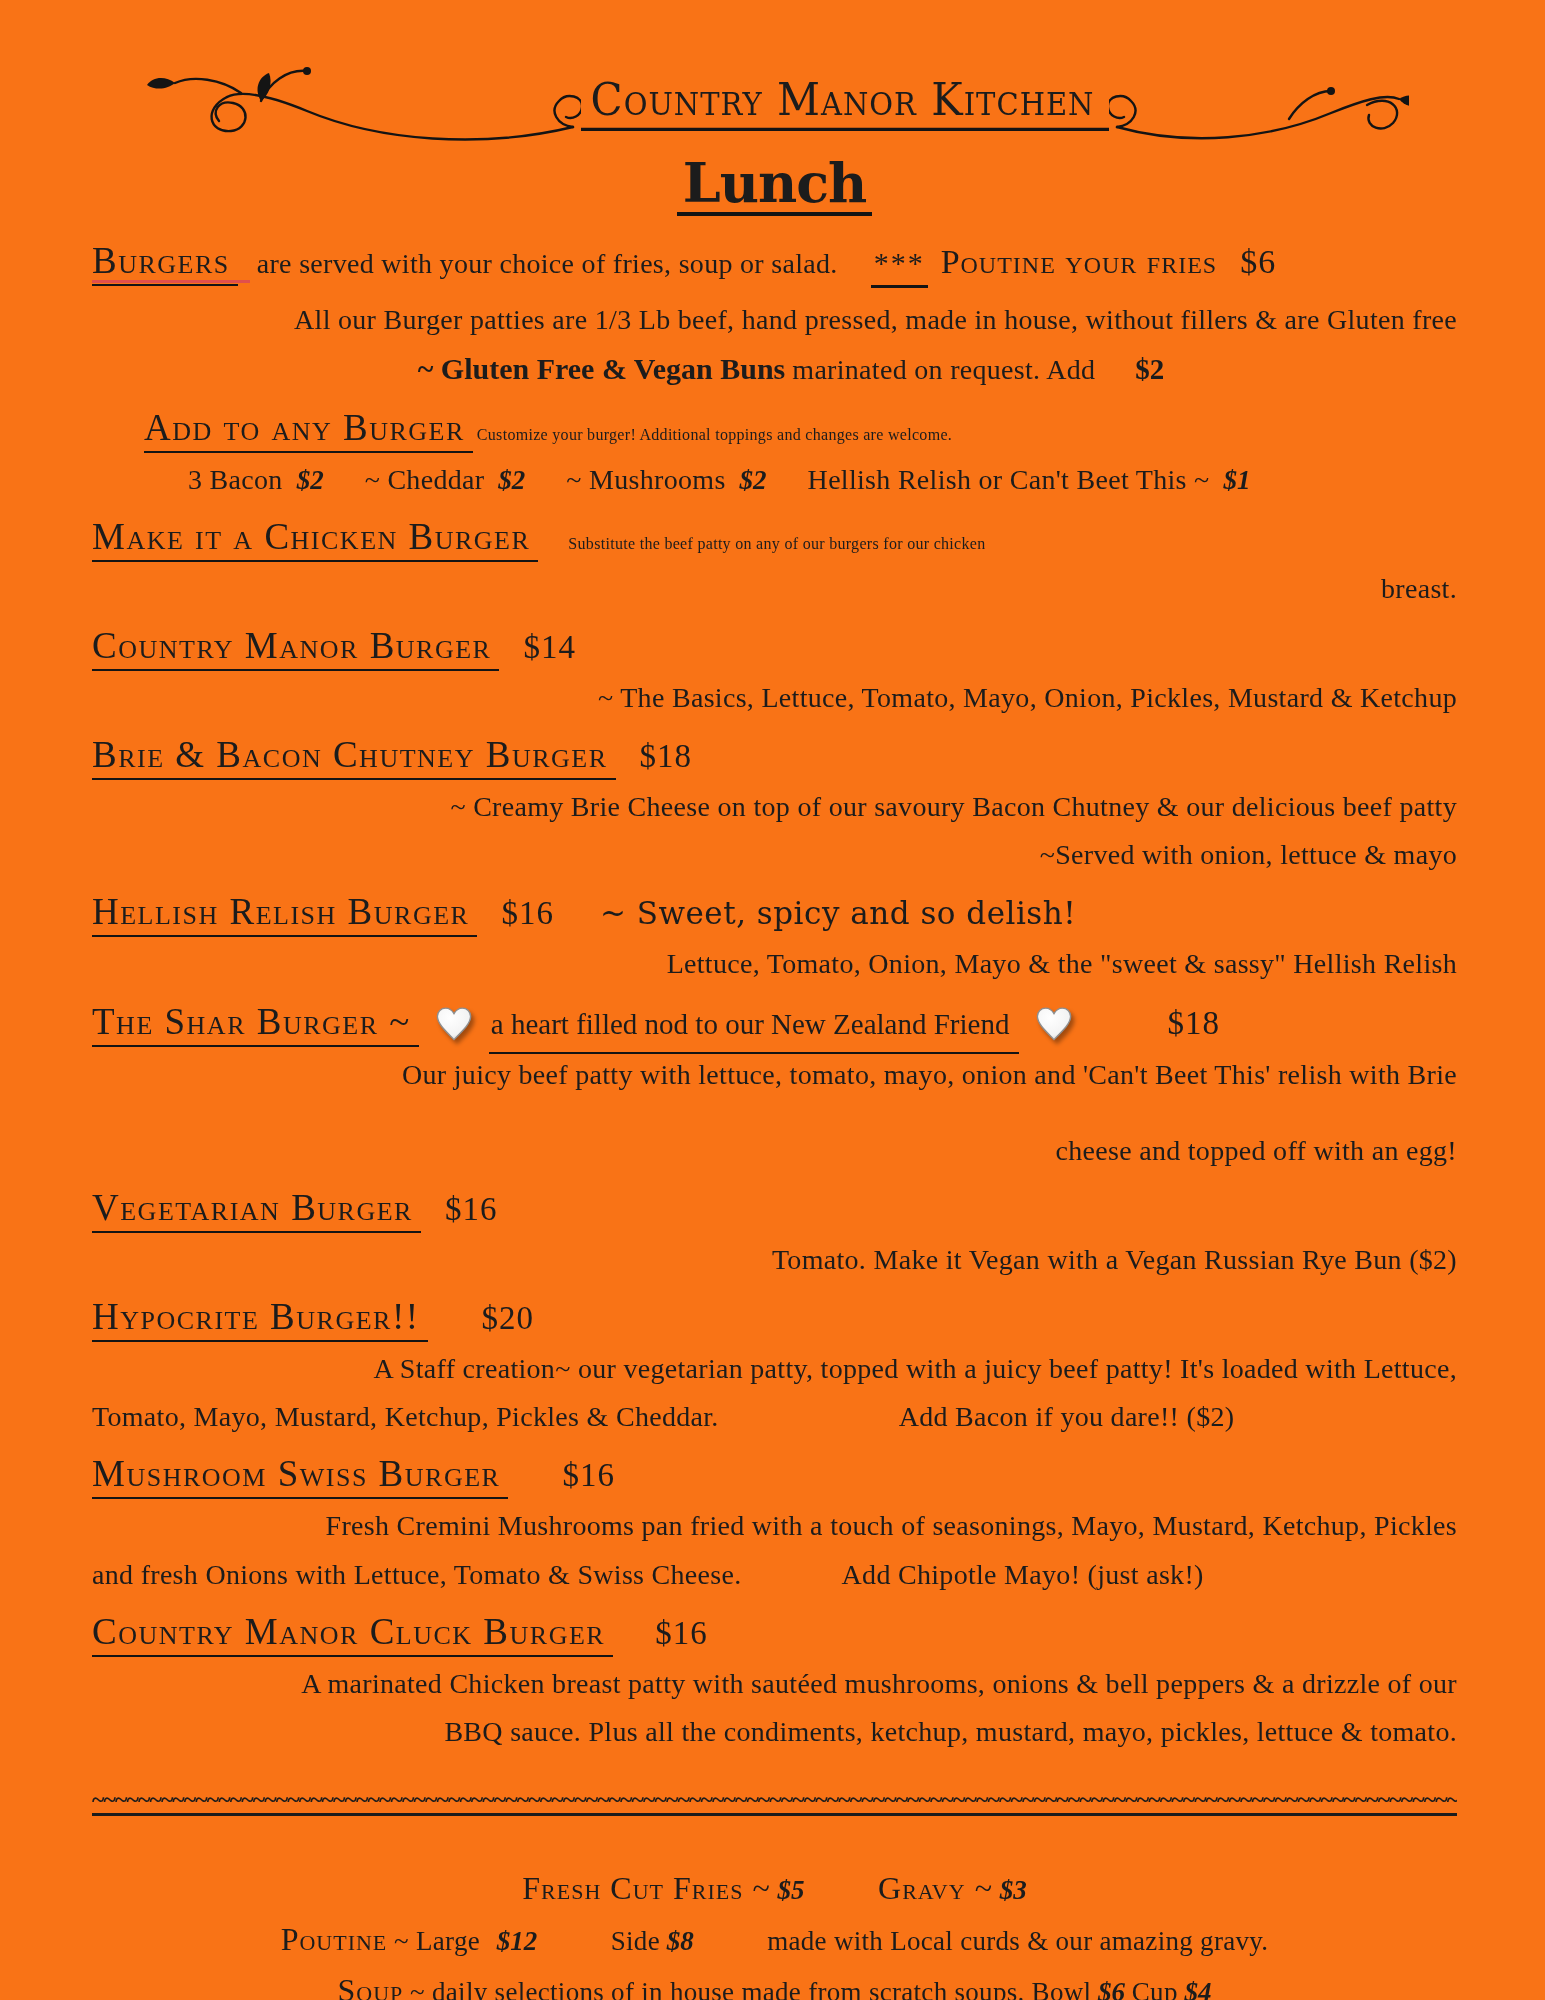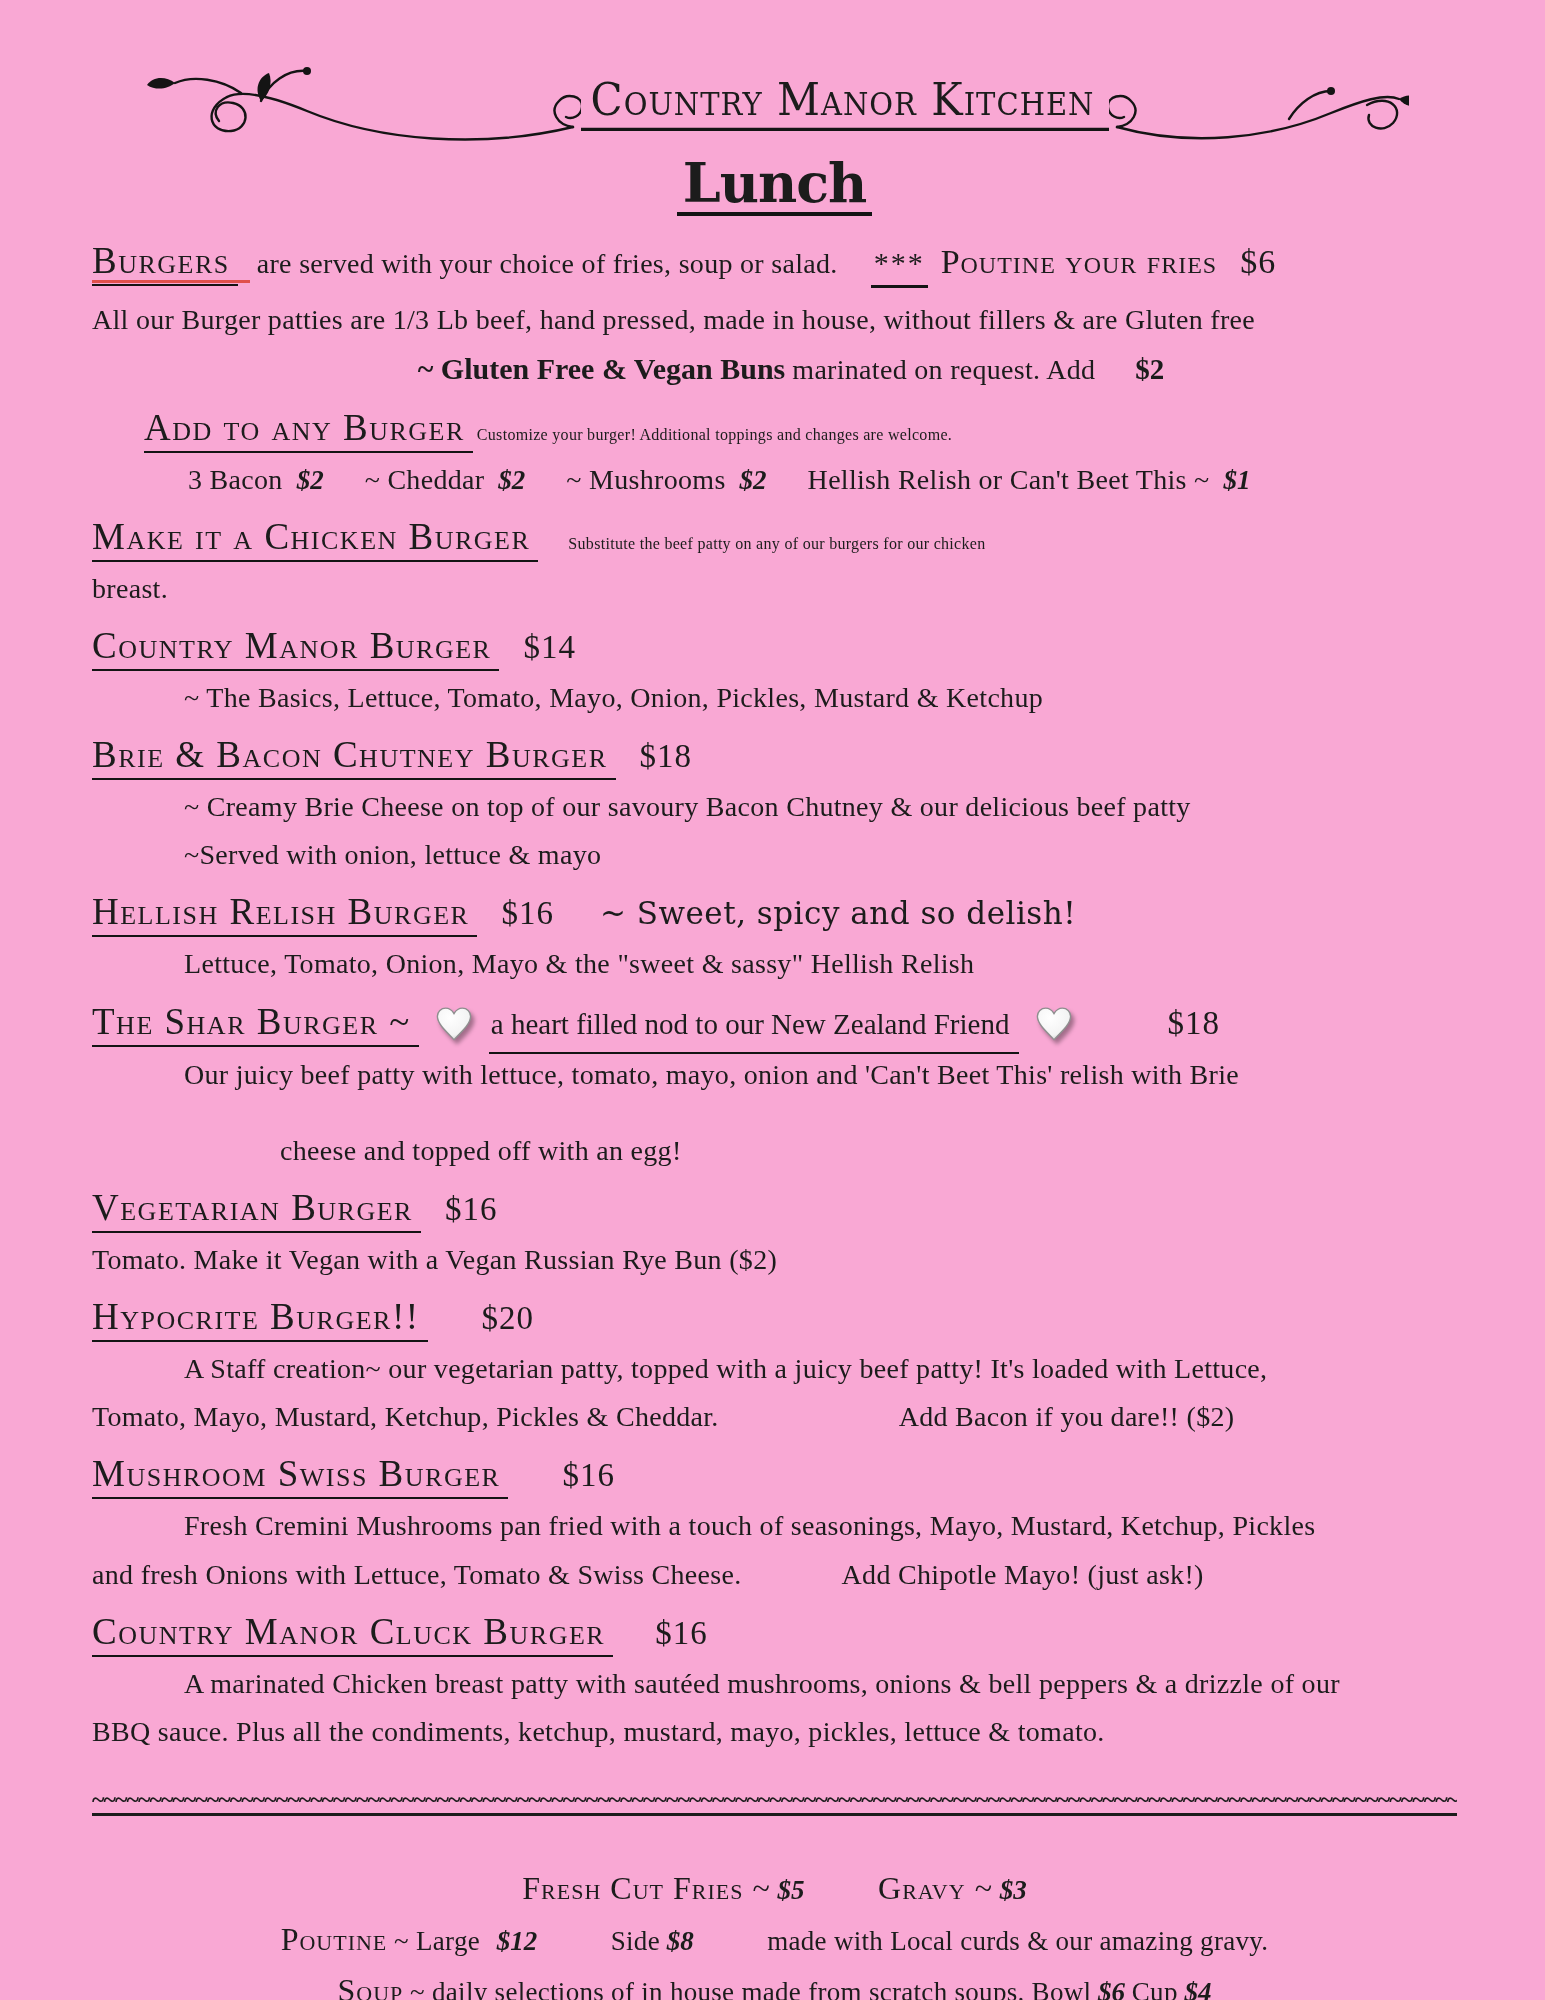--- a/index.html
+++ b/index.html
@@ -2,21 +2,21 @@
 <html><head>
 <meta charset="utf-8">
 <style>
   html,body { margin:0; padding:0; background:#ffffff; }
   .page {
     position:relative;
     width:1545px; height:2000px;
     box-sizing:border-box;
     margin:0 auto;
     padding:58px 88px 0 92px;
-    background:#f9a8d4;
+    background:#f97316;
     color:#1c1c1c;
     font-family:"Liberation Serif", serif;
     overflow:hidden;
   }
 
   
   .header-row { display:flex; align-items:center; justify-content:center; height:96px; }
   .flourish { flex:0 0 auto; }
   .title {
     font-variant-caps:small-caps;
@@ -32,21 +32,21 @@
     display:inline-block;
     font-family:"DejaVu Serif", serif;
     font-weight:700; font-size:54px; line-height:1.0;
     letter-spacing:-1px;
     border-bottom:4px solid #141414;
     padding:0 6px 2px;
   }
 
   
   .line { font-size:28px; line-height:1.15; margin-top:16px; white-space:nowrap; }
-  .body-t { letter-spacing:0.3px; }
+  .body-t { letter-spacing:0.3px;text-align:right; }
   .h-inline {
     font-variant-caps:small-caps;
     font-size:37px; line-height:1.05;
     letter-spacing:1.5px;
     border-bottom:2px solid #141414;
     padding:0 8px 3px 0;
   }
   .red-ul { border-bottom:3px solid #e0504c; padding:0 12px 1px 0; }
   .price-h { font-variant-caps:small-caps; font-size:33px; margin-left:20px; letter-spacing:1px; }
   .bi { font-weight:700; font-style:italic; font-size:27px; }

